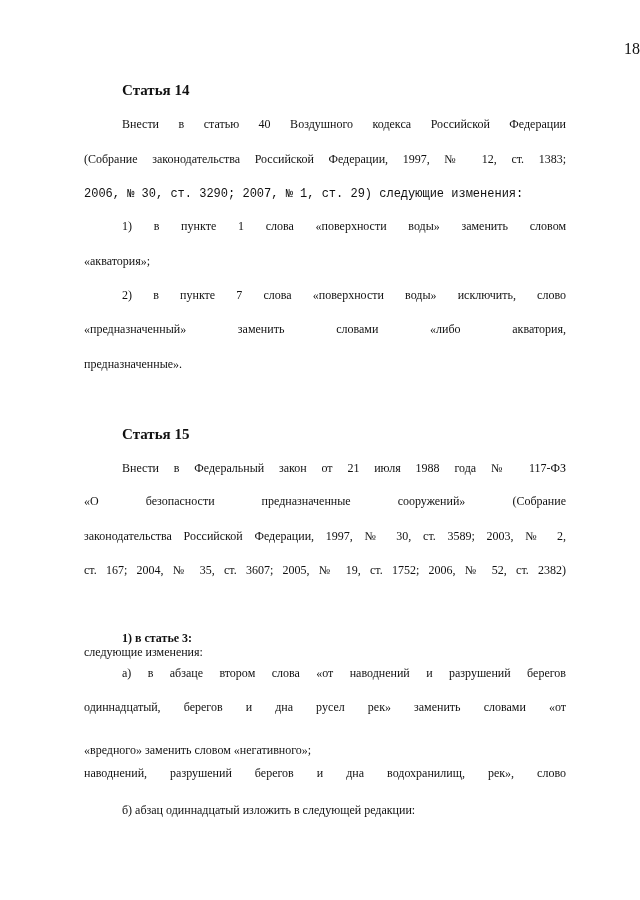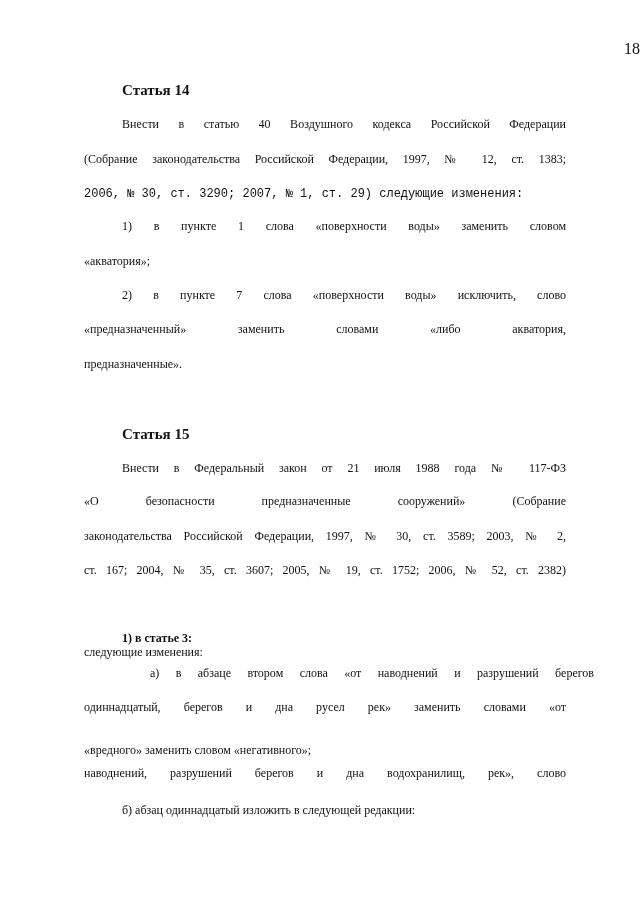--- a/index.html
+++ b/index.html
@@ -31,18 +31,18 @@
   <div class="line last" style="top: 357px; white-space: normal; height: 20px; overflow: hidden;">предназначенные».</div>
 
   <div class="heading" style="top:426px">Статья 15</div>
 
   <div class="line indent" style="top: 461px; white-space: normal; height: 20px; overflow: hidden;">Внести в Федеральный закон от 21 июля 1988 года № 117-ФЗ</div>
   <div class="line" style="top: 494px; white-space: normal; height: 20px; overflow: hidden;">«О безопасности предназначенные сооружений» (Собрание</div>
   <div class="line" style="top: 529px; white-space: normal; height: 20px; overflow: hidden;">законодательства Российской Федерации, 1997, № 30, ст. 3589; 2003, № 2,</div>
   <div class="line" style="top: 563px; white-space: normal; height: 20px; overflow: hidden;">ст. 167; 2004, № 35, ст. 3607; 2005, № 19, ст. 1752; 2006, № 52, ст. 2382)</div>
   <div class="line last" style="top: 597px; white-space: normal; height: 20px; overflow: hidden; margin-top: 48px;">следующие изменения:</div>
   <div class="line indent last" style="top: 631px; white-space: normal; height: 20px; overflow: hidden; font-weight: bold;">1) в статье 3:</div>
-  <div class="line indent" style="top: 666px; white-space: normal; height: 20px; overflow: hidden; margin-left: 28px;">а) в абзаце втором слова «от наводнений и разрушений берегов</div>
+  <div class="line indent" style="top: 666px; white-space: normal; height: 20px; overflow: hidden;">а) в абзаце втором слова «от наводнений и разрушений берегов</div>
   <div class="line" style="top: 700px; white-space: normal; height: 20px; overflow: hidden;">одиннадцатый, берегов и дна русел рек» заменить словами «от</div>
   <div class="line" style="top: 766px; white-space: normal; height: 20px; overflow: hidden;">наводнений, разрушений берегов и дна водохранилищ, рек», слово</div>
   <div class="line last" style="top: 743px; white-space: normal; height: 20px; overflow: hidden;">«вредного» заменить словом «негативного»;</div>
   <div class="line indent last" style="top: 803px; white-space: normal; height: 20px; overflow: hidden;">б) абзац одиннадцатый изложить в следующей редакции:</div>
 </div>
 
 </body></html>

